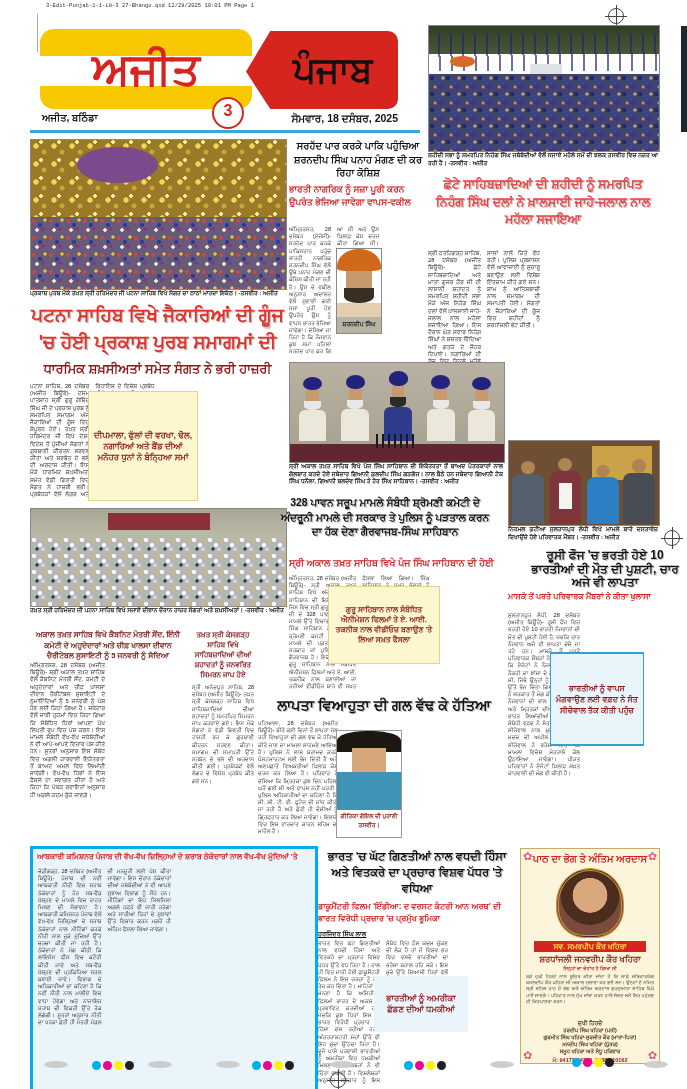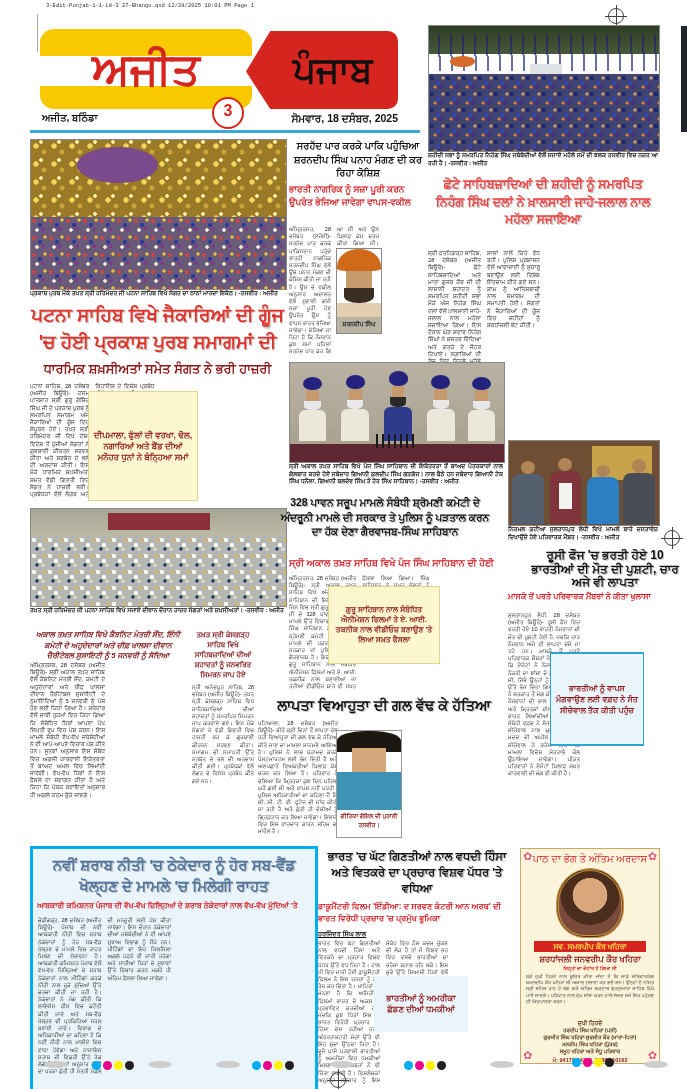--- a/index.html
+++ b/index.html
@@ -107,21 +107,21 @@
 <div class="ab hl maroon" style="left:30px;top:359px;width:255px;height:20px;font-size:13px;line-height:19px;">ਧਾਰਮਿਕ ਸ਼ਖ਼ਸੀਅਤਾਂ ਸਮੇਤ ਸੰਗਤ ਨੇ ਭਰੀ ਹਾਜ਼ਰੀ</div>
 <div class="ab body-txt c4" style="left:30px;top:383px;width:255px;height:122px;">ਪਟਨਾ ਸਾਹਿਬ, 28 ਦਸੰਬਰ (ਅਜੀਤ ਬਿਊਰੋ)- ਦਸਮ ਪਾਤਸ਼ਾਹ ਸ੍ਰੀ ਗੁਰੂ ਗੋਬਿੰਦ ਸਿੰਘ ਜੀ ਦੇ ਪ੍ਰਕਾਸ਼ ਪੁਰਬ ਨੂੰ ਸਮਰਪਿਤ ਸਮਾਗਮ ਅੱਜ ਜੈਕਾਰਿਆਂ ਦੀ ਗੂੰਜ ਵਿਚ ਸੰਪੂਰਨ ਹੋਏ। ਤਖ਼ਤ ਸ੍ਰੀ ਹਰਿਮੰਦਰ ਜੀ ਵਿਖੇ ਦੇਸ਼-ਵਿਦੇਸ਼ ਤੋਂ ਪੁੱਜੀਆਂ ਸੰਗਤਾਂ ਨੇ ਗੁਰਬਾਣੀ ਕੀਰਤਨ ਸਰਵਣ ਕੀਤਾ ਅਤੇ ਸਰਬੱਤ ਦੇ ਭਲੇ ਦੀ ਅਰਦਾਸ ਕੀਤੀ। ਇਸ ਮੌਕੇ ਧਾਰਮਿਕ ਸ਼ਖ਼ਸੀਅਤਾਂ ਸਮੇਤ ਵੱਡੀ ਗਿਣਤੀ ਵਿਚ ਸੰਗਤ ਨੇ ਹਾਜ਼ਰੀ ਭਰੀ। ਪ੍ਰਬੰਧਕਾਂ ਵੱਲੋਂ ਲੰਗਰ ਅਤੇ ਰਿਹਾਇਸ਼ ਦੇ ਵਿਸ਼ੇਸ਼ ਪ੍ਰਬੰਧ ਕੀਤੇ ਗਏ ਸਨ। ਦੀਵਾਨ ਹਾਲ ਵਿਚ ਰਾਗੀ ਜਥਿਆਂ ਨੇ ਇਲਾਹੀ ਬਾਣੀ ਦਾ ਕੀਰਤਨ ਕੀਤਾ ਅਤੇ ਢਾਡੀ ਜਥਿਆਂ ਨੇ ਗੁਰੂ ਸਾਹਿਬ ਦੇ ਜੀਵਨ ਨਾਲ ਸੰਬੰਧਿਤ ਵਾਰਾਂ ਸੁਣਾਈਆਂ। ਸਮੂਹ ਸੰਗਤਾਂ ਨੇ ਜੈਕਾਰਿਆਂ ਦੀ ਗੂੰਜ ਵਿਚ ਨਗਰ ਕੀਰਤਨ ਦਾ ਸਵਾਗਤ ਕੀਤਾ। ਇਸ ਮੌਕੇ ਦੀਪਮਾਲਾ ਅਤੇ ਆਤਿਸ਼ਬਾਜ਼ੀ ਦਾ ਵੀ ਵਿਸ਼ੇਸ਼ ਪ੍ਰਬੰਧ ਕੀਤਾ ਗਿਆ ਸੀ।</div>
 <div class="ab ybox" style="left:88px;top:391px;width:100px;height:100px;font-size:8.5px;line-height:11px;">ਦੀਪਮਾਲਾ, ਫੁੱਲਾਂ ਦੀ ਵਰਖਾ, ਢੋਲ, ਨਗਾਰਿਆਂ ਅਤੇ ਬੈਂਡ ਦੀਆਂ ਮਨੋਹਰ ਧੁਨਾਂ ਨੇ ਬੰਨ੍ਹਿਆ ਸਮਾਂ</div>
 <div class="ab photo" style="left:30px;top:508px;width:255px;height:97px;">
   <div class="ab" style="left:0;top:0;width:100%;height:30%;background:linear-gradient(#a8a695,#bdbaa8);"></div>
   <div class="ab" style="left:30%;top:4%;width:40%;height:18%;background:#8a3038;"></div>
   <div class="ab crowd-white" style="left:0;bottom:0;width:100%;height:72%;"></div>
 </div>
 <div class="ab cap" style="left:30px;top:607px;width:255px;height:21px;">ਤਖ਼ਤ ਸ੍ਰੀ ਹਰਿਮੰਦਰ ਜੀ ਪਟਨਾ ਸਾਹਿਬ ਵਿਖੇ ਸਜਾਏ ਦੀਵਾਨ ਦੌਰਾਨ ਹਾਜ਼ਰ ਸੰਗਤਾਂ ਅਤੇ ਸ਼ਖ਼ਸੀਅਤਾਂ।  -ਤਸਵੀਰ : ਅਜੀਤ</div>
 
-<div class="ab hl maroon-hl" style="left:30px;top:630px;width:156px;height:30px;font-size:7.6px;line-height:10.5px;font-style:italic;">ਅਕਾਲ ਤਖ਼ਤ ਸਾਹਿਬ ਵਿਖੇ ਕੈਬਨਿਟ ਮੰਤਰੀ ਸੌਂਦ, ਇੰਨੀ ਕਮੇਟੀ ਦੇ ਅਹੁਦੇਦਾਰਾਂ ਅਤੇ ਚੀਫ਼ ਖਾਲਸਾ ਦੀਵਾਨ ਚੈਰੀਟੇਬਲ ਸੁਸਾਇਟੀ ਨੂੰ 5 ਜਨਵਰੀ ਨੂੰ ਸੱਦਿਆ</div>
+<div class="ab hl maroon-hl" style="left:30px;top:630px;width:156px;height:30px;font-size:7.6px;line-height:10.5px;">ਅਕਾਲ ਤਖ਼ਤ ਸਾਹਿਬ ਵਿਖੇ ਕੈਬਨਿਟ ਮੰਤਰੀ ਸੌਂਦ, ਇੰਨੀ ਕਮੇਟੀ ਦੇ ਅਹੁਦੇਦਾਰਾਂ ਅਤੇ ਚੀਫ਼ ਖਾਲਸਾ ਦੀਵਾਨ ਚੈਰੀਟੇਬਲ ਸੁਸਾਇਟੀ ਨੂੰ 5 ਜਨਵਰੀ ਨੂੰ ਸੱਦਿਆ</div>
 <div class="ab body-txt c2" style="left:30px;top:662px;width:156px;height:179px;">ਅੰਮ੍ਰਿਤਸਰ, 28 ਦਸੰਬਰ (ਅਜੀਤ ਬਿਊਰੋ)- ਸ੍ਰੀ ਅਕਾਲ ਤਖ਼ਤ ਸਾਹਿਬ ਵੱਲੋਂ ਕੈਬਨਿਟ ਮੰਤਰੀ ਸੌਂਦ, ਕਮੇਟੀ ਦੇ ਅਹੁਦੇਦਾਰਾਂ ਅਤੇ ਚੀਫ਼ ਖਾਲਸਾ ਦੀਵਾਨ ਚੈਰੀਟੇਬਲ ਸੁਸਾਇਟੀ ਦੇ ਨੁਮਾਇੰਦਿਆਂ ਨੂੰ 5 ਜਨਵਰੀ ਨੂੰ ਪੇਸ਼ ਹੋਣ ਲਈ ਕਿਹਾ ਗਿਆ ਹੈ। ਜਥੇਦਾਰ ਵੱਲੋਂ ਜਾਰੀ ਹੁਕਮਾਂ ਵਿਚ ਕਿਹਾ ਗਿਆ ਕਿ ਸੰਬੰਧਿਤ ਧਿਰਾਂ ਆਪਣਾ ਪੱਖ ਲਿਖਤੀ ਰੂਪ ਵਿਚ ਪੇਸ਼ ਕਰਨ। ਇਸ ਮਾਮਲੇ ਸੰਬੰਧੀ ਵੱਖ-ਵੱਖ ਜਥੇਬੰਦੀਆਂ ਨੇ ਵੀ ਆਪੋ-ਆਪਣੇ ਵਿਚਾਰ ਪੇਸ਼ ਕੀਤੇ ਹਨ। ਸੂਤਰਾਂ ਅਨੁਸਾਰ ਇਸ ਸੰਬੰਧ ਵਿਚ ਅਗਲੀ ਕਾਰਵਾਈ ਇਕੱਤਰਤਾ ਤੋਂ ਬਾਅਦ ਅਮਲ ਵਿਚ ਲਿਆਂਦੀ ਜਾਵੇਗੀ। ਵੱਖ-ਵੱਖ ਧਿਰਾਂ ਨੇ ਇਸ ਫੈਸਲੇ ਦਾ ਸਵਾਗਤ ਕੀਤਾ ਹੈ ਅਤੇ ਕਿਹਾ ਕਿ ਪੰਥਕ ਰਵਾਇਤਾਂ ਅਨੁਸਾਰ ਹੀ ਅਗਲੇ ਕਦਮ ਚੁੱਕੇ ਜਾਣਗੇ।</div>
 
 <div class="ab hl maroon-hl" style="left:192px;top:630px;width:62px;height:52px;font-size:7.2px;line-height:10px;">ਤਖ਼ਤ ਸ੍ਰੀ ਕੇਸਗੜ੍ਹ ਸਾਹਿਬ ਵਿਖੇ ਸਾਹਿਬਜ਼ਾਦਿਆਂ ਦੀਆਂ ਸ਼ਹਾਦਤਾਂ ਨੂੰ ਜਨਵਰਿਤ ਸਿਮਰਨ ਜਾਪ ਹੋਏ</div>
 <div class="ab body-txt c1" style="left:192px;top:684px;width:62px;height:157px;font-size:5.5px;">ਸ੍ਰੀ ਅਨੰਦਪੁਰ ਸਾਹਿਬ, 28 ਦਸੰਬਰ (ਅਜੀਤ ਬਿਊਰੋ)- ਤਖ਼ਤ ਸ੍ਰੀ ਕੇਸਗੜ੍ਹ ਸਾਹਿਬ ਵਿਖੇ ਸਾਹਿਬਜ਼ਾਦਿਆਂ ਦੀਆਂ ਸ਼ਹਾਦਤਾਂ ਨੂੰ ਸਮਰਪਿਤ ਸਿਮਰਨ ਜਾਪ ਕਰਵਾਏ ਗਏ। ਇਸ ਮੌਕੇ ਸੰਗਤਾਂ ਨੇ ਵੱਡੀ ਗਿਣਤੀ ਵਿਚ ਹਾਜ਼ਰੀ ਭਰ ਕੇ ਗੁਰਬਾਣੀ ਕੀਰਤਨ ਸਰਵਣ ਕੀਤਾ। ਸਮਾਗਮ ਦੀ ਸਮਾਪਤੀ ਉੱਤੇ ਸਰਬੱਤ ਦੇ ਭਲੇ ਦੀ ਅਰਦਾਸ ਕੀਤੀ ਗਈ। ਪ੍ਰਬੰਧਕਾਂ ਵੱਲੋਂ ਲੰਗਰ ਦੇ ਵਿਸ਼ੇਸ਼ ਪ੍ਰਬੰਧ ਕੀਤੇ ਗਏ ਸਨ।</div>
 
 <div class="ab hl" style="left:289px;top:139px;width:138px;height:41px;font-size:9.8px;line-height:13.5px;color:#101010;">ਸਰਹੱਦ ਪਾਰ ਕਰਕੇ ਪਾਕਿ ਪਹੁੰਚਿਆ ਸ਼ਰਨਦੀਪ ਸਿੰਘ ਪਨਾਹ ਮੰਗਣ ਦੀ ਕਰ ਰਿਹਾ ਕੋਸ਼ਿਸ਼</div>
 <div class="ab sub-red" style="left:289px;top:183px;width:138px;height:39px;font-size:9px;line-height:12.5px;">ਭਾਰਤੀ ਨਾਗਰਿਕ ਨੂੰ ਸਜ਼ਾ ਪੂਰੀ ਕਰਨ ਉਪਰੰਤ ਭੇਜਿਆ ਜਾਵੇਗਾ ਵਾਪਸ-ਵਕੀਲ</div>
 <div class="ab body-txt c3" style="left:289px;top:226px;width:138px;height:133px;font-size:5.5px;">ਅੰਮ੍ਰਿਤਸਰ, 28 ਦਸੰਬਰ (ਏਜੰਸੀ)- ਸਰਹੱਦ ਪਾਰ ਕਰਕੇ ਪਾਕਿਸਤਾਨ ਪਹੁੰਚੇ ਭਾਰਤੀ ਨਾਗਰਿਕ ਸ਼ਰਨਦੀਪ ਸਿੰਘ ਵੱਲੋਂ ਉਥੇ ਪਨਾਹ ਮੰਗਣ ਦੀ ਕੋਸ਼ਿਸ਼ ਕੀਤੀ ਜਾ ਰਹੀ ਹੈ। ਉਸ ਦੇ ਵਕੀਲ ਅਨੁਸਾਰ ਅਦਾਲਤ ਵੱਲੋਂ ਸੁਣਾਈ ਗਈ ਸਜ਼ਾ ਪੂਰੀ ਹੋਣ ਉਪਰੰਤ ਉਸ ਨੂੰ ਵਾਪਸ ਭਾਰਤ ਭੇਜਿਆ ਜਾਵੇਗਾ। ਦੱਸਿਆ ਜਾ ਰਿਹਾ ਹੈ ਕਿ ਨੌਜਵਾਨ ਕੁਝ ਸਮਾਂ ਪਹਿਲਾਂ ਸਰਹੱਦ ਪਾਰ ਕਰ ਗਿ ਆ ਸੀ ਅਤੇ ਉਸ ਖ਼ਿਲਾਫ਼ ਕੇਸ ਦਰਜ ਕੀਤਾ ਗਿਆ ਸੀ। ਪਰਿਵਾਰ ਵੱਲੋਂ ਸਰਕਾਰ ਤੋਂ ਮਦਦ ਦੀ ਅਪੀਲ ਕੀਤੀ ਗਈ ਹੈ। ਅਧਿਕਾਰੀਆਂ ਦਾ ਕਹਿਣਾ ਹੈ ਕਿ ਮਾਮਲੇ ਉੱਤੇ ਨਜ਼ਰ ਰੱਖੀ ਜਾ ਰਹੀ ਹੈ ਅਤੇ ਕਾਨੂੰਨੀ ਪ੍ਰਕਿਰਿਆ ਮੁਕੰਮਲ ਹੋਣ ਮਗਰੋਂ ਅਗਲੀ ਕਾਰਵਾਈ ਕੀਤੀ ਜਾਵੇਗੀ।</div>
 <div class="ab" style="left:336px;top:248px;width:44px;height:84px;background:#fff;border:1px solid #888;z-index:4;">
   <div style="width:100%;height:26%;background:#d06a1a;border-radius:50% 50% 20% 20% / 80% 80% 10% 10%;"></div>
@@ -201,38 +201,37 @@
       <div class="mbody" style="background:#474c55;"></div>
     </div>
 </div>
 <div class="ab cap" style="left:508px;top:526px;width:150px;height:21px;">ਨਿਰਮਲ ਕੁਟੀਆ ਸੁਲਤਾਨਪੁਰ ਲੋਧੀ ਵਿਖੇ ਮਾਮਲੇ ਬਾਰੇ ਦਸਤਾਵੇਜ਼ ਦਿਖਾਉਂਦੇ ਹੋਏ ਪਰਿਵਾਰਕ ਮੈਂਬਰ।  -ਤਸਵੀਰ : ਅਜੀਤ</div>
 <div class="ab hl shadow" style="left:508px;top:549px;width:150px;height:40px;font-size:12px;line-height:13.5px;color:#101010;margin-left:22px;">ਰੂਸੀ ਫੌਜ 'ਚ ਭਰਤੀ ਹੋਏ 10 ਭਾਰਤੀਆਂ ਦੀ ਮੌਤ ਦੀ ਪੁਸ਼ਟੀ, ਚਾਰ ਅਜੇ ਵੀ ਲਾਪਤਾ</div>
 <div class="ab sub-red" style="left:508px;top:591px;width:150px;height:19px;font-size:8px;line-height:11px;">ਮਾਸਕੋ ਤੋਂ ਪਰਤੇ ਪਰਿਵਾਰਕ ਮੈਂਬਰਾਂ ਨੇ ਕੀਤਾ ਖੁਲਾਸਾ</div>
 <div class="ab body-txt c2" style="left:508px;top:612px;width:150px;height:232px;font-size:5.6px;">ਸੁਲਤਾਨਪੁਰ ਲੋਧੀ, 28 ਦਸੰਬਰ (ਅਜੀਤ ਬਿਊਰੋ)- ਰੂਸੀ ਫੌਜ ਵਿਚ ਭਰਤੀ ਹੋਏ 10 ਭਾਰਤੀ ਨੌਜਵਾਨਾਂ ਦੀ ਮੌਤ ਦੀ ਪੁਸ਼ਟੀ ਹੋਈ ਹੈ, ਜਦਕਿ ਚਾਰ ਨੌਜਵਾਨ ਅਜੇ ਵੀ ਲਾਪਤਾ ਦੱਸੇ ਜਾ ਰਹੇ ਹਨ। ਮਾਸਕੋ ਤੋਂ ਪਰਤੇ ਪਰਿਵਾਰਕ ਮੈਂਬਰਾਂ ਨੇ ਖੁਲਾਸਾ ਕੀਤਾ ਕਿ ਏਜੰਟਾਂ ਨੇ ਨੌਜਵਾਨਾਂ ਨੂੰ ਚੰਗੀ ਨੌਕਰੀ ਦਾ ਝਾਂਸਾ ਦੇ ਕੇ ਰੂਸ ਭੇਜਿਆ ਸੀ, ਜਿੱਥੇ ਉਨ੍ਹਾਂ ਨੂੰ ਜੰਗ ਦੇ ਮੋਰਚੇ ਉੱਤੇ ਭੇਜ ਦਿੱਤਾ ਗਿਆ। ਪਰਿਵਾਰਾਂ ਨੇ ਸਰਕਾਰ ਤੋਂ ਮੰਗ ਕੀਤੀ ਕਿ ਲਾਪਤਾ ਨੌਜਵਾਨਾਂ ਦੀ ਭਾਲ ਕਰਵਾਈ ਜਾਵੇ ਅਤੇ ਮ੍ਰਿਤਕਾਂ ਦੀਆਂ ਦੇਹਾਂ ਛੇਤੀ ਭਾਰਤ ਲਿਆਂਦੀਆਂ ਜਾਣ। ਇਸ ਸੰਬੰਧੀ ਵਫ਼ਦ ਨੇ ਸੰਤ ਬਲਬੀਰ ਸਿੰਘ ਸੀਚੇਵਾਲ ਨਾਲ ਮੁਲਾਕਾਤ ਕਰਕੇ ਮਦਦ ਦੀ ਅਪੀਲ ਕੀਤੀ। ਸੰਤ ਸੀਚੇਵਾਲ ਨੇ ਭਰੋਸਾ ਦਿੱਤਾ ਕਿ ਮਾਮਲਾ ਵਿਦੇਸ਼ ਮੰਤਰਾਲੇ ਕੋਲ ਉਠਾਇਆ ਜਾਵੇਗਾ। ਪੀੜਤ ਪਰਿਵਾਰਾਂ ਨੇ ਏਜੰਟਾਂ ਖ਼ਿਲਾਫ਼ ਸਖ਼ਤ ਕਾਰਵਾਈ ਦੀ ਮੰਗ ਵੀ ਕੀਤੀ ਹੈ।</div>
 <div class="ab bbox" style="left:550px;top:652px;width:84px;height:82px;font-size:8px;line-height:11px;">ਭਾਰਤੀਆਂ ਨੂੰ ਵਾਪਸ ਮੰਗਵਾਉਣ ਲਈ ਵਫ਼ਦ ਨੇ ਸੰਤ ਸੀਚੇਵਾਲ ਤੱਕ ਕੀਤੀ ਪਹੁੰਚ</div>
 
 <div class="ab" style="left:30px;top:846px;width:282px;height:241px;border:3px solid #00AEEF;background:#E9F4FB;">
-  <div class="hl shadow" style="margin:5px 4px 0;font-size:15px;line-height:21px;color:#4F759E;height:44px;">ਨਵੀਂ ਸ਼ਰਾਬ ਨੀਤੀ 'ਚ ਠੇਕੇਦਾਰ ਨੂੰ ਹੋਰ ਸਬ-ਵੈਂਡ ਖੋਲ੍ਹਣ ਦੇ ਮਾਮਲੇ 'ਚ ਮਿਲੇਗੀ ਰਾਹਤ</div>
   <div class="sub-red" style="margin:3px 4px 0;font-size:7.6px;line-height:10px;height:12px;">ਆਬਕਾਰੀ ਕਮਿਸ਼ਨਰ ਪੰਜਾਬ ਦੀ ਵੱਖ-ਵੱਖ ਜ਼ਿਲ੍ਹਿਆਂ ਦੇ ਸ਼ਰਾਬ ਠੇਕੇਦਾਰਾਂ ਨਾਲ ਵੱਖ-ਵੱਖ ਮੁੱਦਿਆਂ 'ਤੇ ਚਰਚਾ</div>
   <div class="body-txt c4" style="margin:4px 5px 0;height:162px;font-size:5.5px;">ਚੰਡੀਗੜ੍ਹ, 28 ਦਸੰਬਰ (ਅਜੀਤ ਬਿਊਰੋ)- ਪੰਜਾਬ ਦੀ ਨਵੀਂ ਆਬਕਾਰੀ ਨੀਤੀ ਵਿਚ ਸ਼ਰਾਬ ਠੇਕੇਦਾਰਾਂ ਨੂੰ ਹੋਰ ਸਬ-ਵੈਂਡ ਖੋਲ੍ਹਣ ਦੇ ਮਾਮਲੇ ਵਿਚ ਰਾਹਤ ਮਿਲਣ ਦੀ ਸੰਭਾਵਨਾ ਹੈ। ਆਬਕਾਰੀ ਕਮਿਸ਼ਨਰ ਪੰਜਾਬ ਵੱਲੋਂ ਵੱਖ-ਵੱਖ ਜ਼ਿਲ੍ਹਿਆਂ ਦੇ ਸ਼ਰਾਬ ਠੇਕੇਦਾਰਾਂ ਨਾਲ ਮੀਟਿੰਗਾਂ ਕਰਕੇ ਨੀਤੀ ਨਾਲ ਜੁੜੇ ਮੁੱਦਿਆਂ ਉੱਤੇ ਚਰਚਾ ਕੀਤੀ ਜਾ ਰਹੀ ਹੈ। ਠੇਕੇਦਾਰਾਂ ਨੇ ਮੰਗ ਕੀਤੀ ਕਿ ਲਾਇਸੰਸ ਫੀਸ ਵਿਚ ਕਟੌਤੀ ਕੀਤੀ ਜਾਵੇ ਅਤੇ ਸਬ-ਵੈਂਡ ਖੋਲ੍ਹਣ ਦੀ ਪ੍ਰਕਿਰਿਆ ਸਰਲ ਬਣਾਈ ਜਾਵੇ। ਵਿਭਾਗ ਦੇ ਅਧਿਕਾਰੀਆਂ ਦਾ ਕਹਿਣਾ ਹੈ ਕਿ ਨਵੀਂ ਨੀਤੀ ਨਾਲ ਮਾਲੀਏ ਵਿਚ ਵਾਧਾ ਹੋਵੇਗਾ ਅਤੇ ਨਾਜਾਇਜ਼ ਸ਼ਰਾਬ ਦੀ ਵਿਕਰੀ ਉੱਤੇ ਰੋਕ ਲੱਗੇਗੀ। ਸੂਤਰਾਂ ਅਨੁਸਾਰ ਨੀਤੀ ਦਾ ਖਰੜਾ ਛੇਤੀ ਹੀ ਮੰਤਰੀ ਮੰਡਲ ਦੀ ਮਨਜ਼ੂਰੀ ਲਈ ਪੇਸ਼ ਕੀਤਾ ਜਾਵੇਗਾ। ਇਸ ਦੌਰਾਨ ਠੇਕੇਦਾਰਾਂ ਦੀਆਂ ਜਥੇਬੰਦੀਆਂ ਨੇ ਵੀ ਆਪਣੇ ਸੁਝਾਅ ਵਿਭਾਗ ਨੂੰ ਸੌਂਪੇ ਹਨ। ਮੀਟਿੰਗਾਂ ਦਾ ਇਹ ਸਿਲਸਿਲਾ ਅਗਲੇ ਹਫ਼ਤੇ ਵੀ ਜਾਰੀ ਰਹੇਗਾ ਅਤੇ ਸਾਰੀਆਂ ਧਿਰਾਂ ਦੇ ਸੁਝਾਵਾਂ ਉੱਤੇ ਵਿਚਾਰ ਕਰਨ ਮਗਰੋਂ ਹੀ ਅੰਤਿਮ ਫੈਸਲਾ ਲਿਆ ਜਾਵੇਗਾ।</div>
 </div>
 
 <div class="ab hl shadow" style="left:318px;top:848px;width:198px;height:50px;font-size:11.5px;line-height:16px;color:#101010;">ਭਾਰਤ 'ਚ ਘੱਟ ਗਿਣਤੀਆਂ ਨਾਲ ਵਧਦੀ ਹਿੰਸਾ ਅਤੇ ਵਿਤਕਰੇ ਦਾ ਪ੍ਰਚਾਰ ਵਿਸ਼ਵ ਪੱਧਰ 'ਤੇ ਵਧਿਆ</div>
-<div class="ab sub-red" style="left:318px;top:901px;width:198px;height:26px;font-size:8.2px;line-height:11.5px;">ਡਾਕੂਮੈਂਟਰੀ ਫਿਲਮ 'ਇੰਡੀਆ: ਦ ਸਰਵਣ ਕੰਟਰੀ ਆਨ ਅਰਥ' ਦੀ ਭਾਰਤ ਵਿਰੋਧੀ ਪ੍ਰਚਾਰ 'ਚ ਪ੍ਰਮੁੱਖ ਭੂਮਿਕਾ</div>
+<div class="ab sub-red" style="left:318px;top:901px;width:198px;height:26px;font-size:8.2px;line-height:11.5px;">ਡਾਕੂਮੈਂਟਰੀ ਫਿਲਮ 'ਇੰਡੀਆ: ਦ ਵਰਸਟ ਕੰਟਰੀ ਆਨ ਅਰਥ' ਦੀ ਭਾਰਤ ਵਿਰੋਧੀ ਪ੍ਰਚਾਰ 'ਚ ਪ੍ਰਮੁੱਖ ਭੂਮਿਕਾ</div>
 <div class="ab" style="left:318px;top:930px;width:64px;font-size:6.5px;font-weight:bold;text-decoration:underline;color:#101010;">ਹਰਜਿੰਦਰ ਸਿੰਘ ਲਾਲ</div>
 <div class="ab body-txt c3" style="left:318px;top:940px;width:198px;height:145px;font-size:5.6px;">ਭਾਰਤ ਵਿਚ ਘੱਟ ਗਿਣਤੀਆਂ ਨਾਲ ਵਧਦੀ ਹਿੰਸਾ ਅਤੇ ਵਿਤਕਰੇ ਦਾ ਪ੍ਰਚਾਰ ਵਿਸ਼ਵ ਪੱਧਰ ਉੱਤੇ ਵਧ ਰਿਹਾ ਹੈ। ਹਾਲ ਹੀ ਵਿਚ ਜਾਰੀ ਹੋਈ ਡਾਕੂਮੈਂਟਰੀ ਫਿਲਮ ਨੇ ਇਸ ਚਰਚਾ ਨੂੰ ਹੋਰ ਤੇਜ਼ ਕਰ ਦਿੱਤਾ ਹੈ। ਮਾਹਿਰਾਂ ਦਾ ਮੰਨਣਾ ਹੈ ਕਿ ਅਜਿਹੀਆਂ ਫਿਲਮਾਂ ਭਾਰਤ ਦੇ ਅਕਸ ਨੂੰ ਪ੍ਰਭਾਵਿਤ ਕਰਦੀਆਂ ਹਨ, ਜਦਕਿ ਕੁਝ ਧਿਰਾਂ ਇਸ ਨੂੰ ਭਾਰਤ ਵਿਰੋਧੀ ਪ੍ਰਚਾਰ ਦਾ ਹਿੱਸਾ ਦੱਸ ਰਹੀਆਂ ਹਨ। ਅੰਤਰਰਾਸ਼ਟਰੀ ਮੰਚਾਂ ਉੱਤੇ ਵੀ ਇਹ ਮੁੱਦਾ ਉੱਠਦਾ ਰਿਹਾ ਹੈ। ਦੂਜੇ ਪਾਸੇ ਪਰਵਾਸੀ ਭਾਰਤੀਆਂ ਨੂੰ ਅਮਰੀਕਾ ਵਿਚ ਧਮਕੀਆਂ ਮਿਲਣ ਦੀਆਂ ਖ਼ਬਰਾਂ ਨੇ ਵੀ ਚਿੰਤਾ ਵਧਾਈ ਹੈ। ਵਿਸ਼ਲੇਸ਼ਕਾਂ ਅਨੁਸਾਰ ਸਰਕਾਰ ਨੂੰ ਇਸ ਸੰਬੰਧ ਵਿਚ ਠੋਸ ਕਦਮ ਚੁੱਕਣ ਦੀ ਲੋੜ ਹੈ ਤਾਂ ਜੋ ਵਿਸ਼ਵ ਭਰ ਵਿਚ ਵਸਦੇ ਭਾਰਤੀਆਂ ਦਾ ਭਰੋਸਾ ਬਹਾਲ ਰਹਿ ਸਕੇ। ਇਸ ਮੁੱਦੇ ਉੱਤੇ ਸਿਆਸੀ ਧਿਰਾਂ ਵੱਲੋਂ ਵੀ ਪ੍ਰਤੀਕਰਮ ਸਾਹਮਣੇ ਆ ਰਹੇ ਹਨ।</div>
 <div class="ab" style="left:374px;top:976px;width:88px;height:50px;background:#EAF5FB;display:flex;align-items:center;justify-content:center;
             font-weight:bold;color:#8E1B1B;text-align:center;font-size:8.5px;line-height:11px;padding:3px;z-index:4;">ਭਾਰਤੀਆਂ ਨੂੰ ਅਮਰੀਕਾ ਛੱਡਣ ਦੀਆਂ ਧਮਕੀਆਂ</div>
 
 <div class="ab" style="left:520px;top:848px;width:138px;height:214px;background:#FCF5DC;border:1px solid #C9A96A;text-align:center;">
   <span class="ab flower" style="left:2px;top:2px;">✿</span>
   <span class="ab flower" style="right:2px;top:2px;">✿</span>
   <span class="ab flower" style="left:2px;bottom:2px;">✿</span>
   <span class="ab flower" style="right:2px;bottom:2px;">✿</span>
-  <div style="margin-top:4px;font-size:10px;font-weight:400;color:#D42428;">ਪਾਠ ਦਾ ਭੋਗ ਤੇ ਅੰਤਿਮ ਅਰਦਾਸ</div>
+  <div style="margin-top:4px;font-size:10px;font-weight:700;color:#D42428;">ਪਾਠ ਦਾ ਭੋਗ ਤੇ ਅੰਤਿਮ ਅਰਦਾਸ</div>
   <div style="width:62px;height:64px;margin:3px auto 0;border:3px double #C9973F;border-radius:50% 50% 42% 42%;background:
               radial-gradient(circle at 50% 38%,#d8a87c 0 34%,#4a2d1c 35% 58%,#7a4a3a 59% 100%);"></div>
   <div style="width:112px;margin:3px auto 0;background:#D6251F;color:#FFE24A;font-size:7.5px;font-weight:bold;line-height:11px;">ਸਵ. ਸਮਰਪੀਪ ਕੌਰ ਖਹਿਰਾ</div>
   <div style="margin-top:2px;font-size:8.5px;font-weight:900;color:#8E1B1B;">ਸ਼ਰਧਾਂਜਲੀ ਜਨਵਰੀਪ ਕੌਰ ਖਹਿਰਾ</div>
   <div style="font-size:5px;font-weight:bold;color:#D42428;">ਜਿਨ੍ਹਾਂ ਦਾ ਦੇਹਾਂਤ ਹੋ ਗਿਆ ਸੀ</div>
   <div style="margin:2px 5px 0;font-size:4.8px;line-height:6.2px;text-align:justify;color:#333;height:44px;overflow:hidden;">ਬੜੇ ਦੁਖੀ ਹਿਰਦੇ ਨਾਲ ਸੂਚਿਤ ਕੀਤਾ ਜਾਂਦਾ ਹੈ ਕਿ ਸਾਡੇ ਸਤਿਕਾਰਯੋਗ ਕਮਲਦੀਪ ਕੌਰ ਖਹਿਰਾ ਜੀ ਅਕਾਲ ਚਲਾਣਾ ਕਰ ਗਏ ਸਨ। ਉਨ੍ਹਾਂ ਦੇ ਨਮਿਤ ਸ੍ਰੀ ਸਹਿਜ ਪਾਠ ਦੇ ਭੋਗ ਅਤੇ ਅੰਤਿਮ ਅਰਦਾਸ ਗੁਰਦੁਆਰਾ ਸਾਹਿਬ ਵਿਖੇ ਪਾਏ ਜਾਣਗੇ। ਪਰਿਵਾਰ ਨਾਲ ਦੁੱਖ ਸਾਂਝਾ ਕਰਨ ਵਾਲੇ ਸੱਜਣ ਸਮੇਂ ਸਿਰ ਪਹੁੰਚਣ ਦੀ ਕਿਰਪਾਲਤਾ ਕਰਨ।</div>
   <div style="margin-top:2px;font-size:6px;font-weight:900;color:#5a3a1a;">ਦੁਖੀ ਹਿਰਦੇ</div>
   <div style="white-space:pre-line;font-size:5.3px;line-height:7px;color:#4a2f12;font-weight:bold;">ਹਰਦੀਪ ਸਿੰਘ ਖਹਿਰਾ (ਪਤੀ)
 ਗੁਰਮੀਤ ਸਿੰਘ ਖਹਿਰਾ-ਸੁਰਜੀਤ ਕੌਰ (ਮਾਤਾ-ਪਿਤਾ)
 ਮਨਦੀਪ ਸਿੰਘ ਖਹਿਰਾ (ਪੁੱਤਰ)

